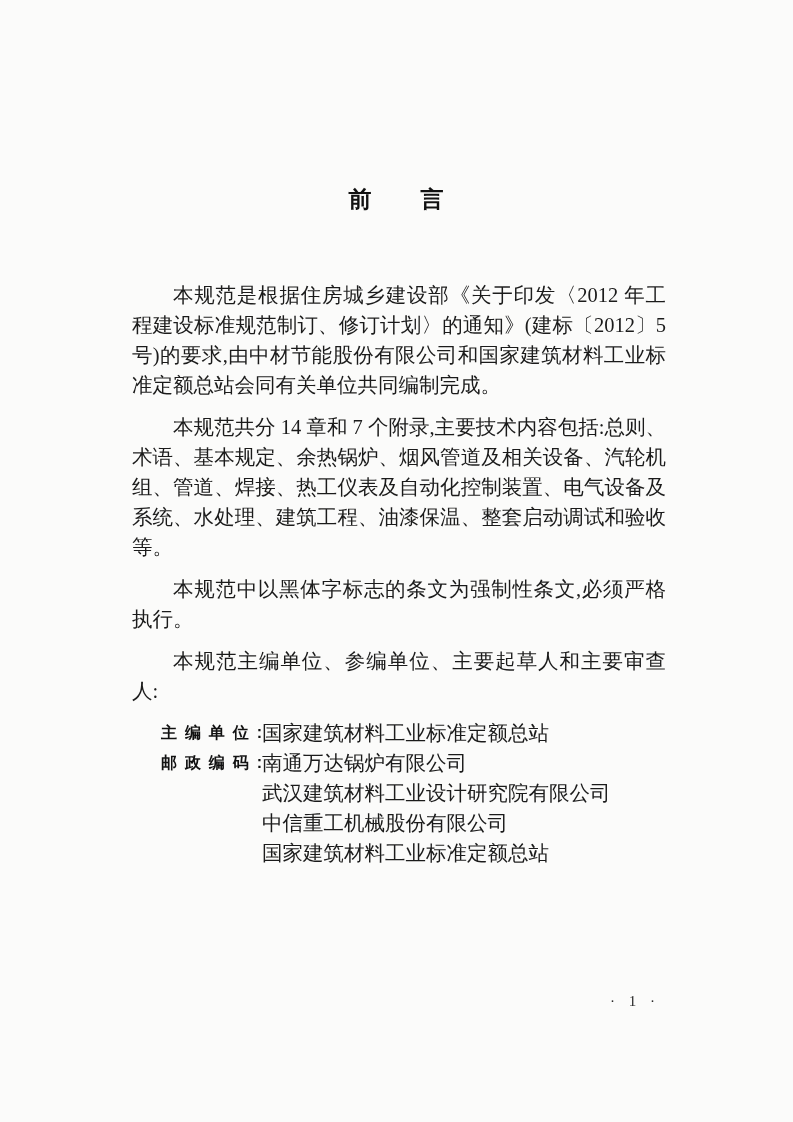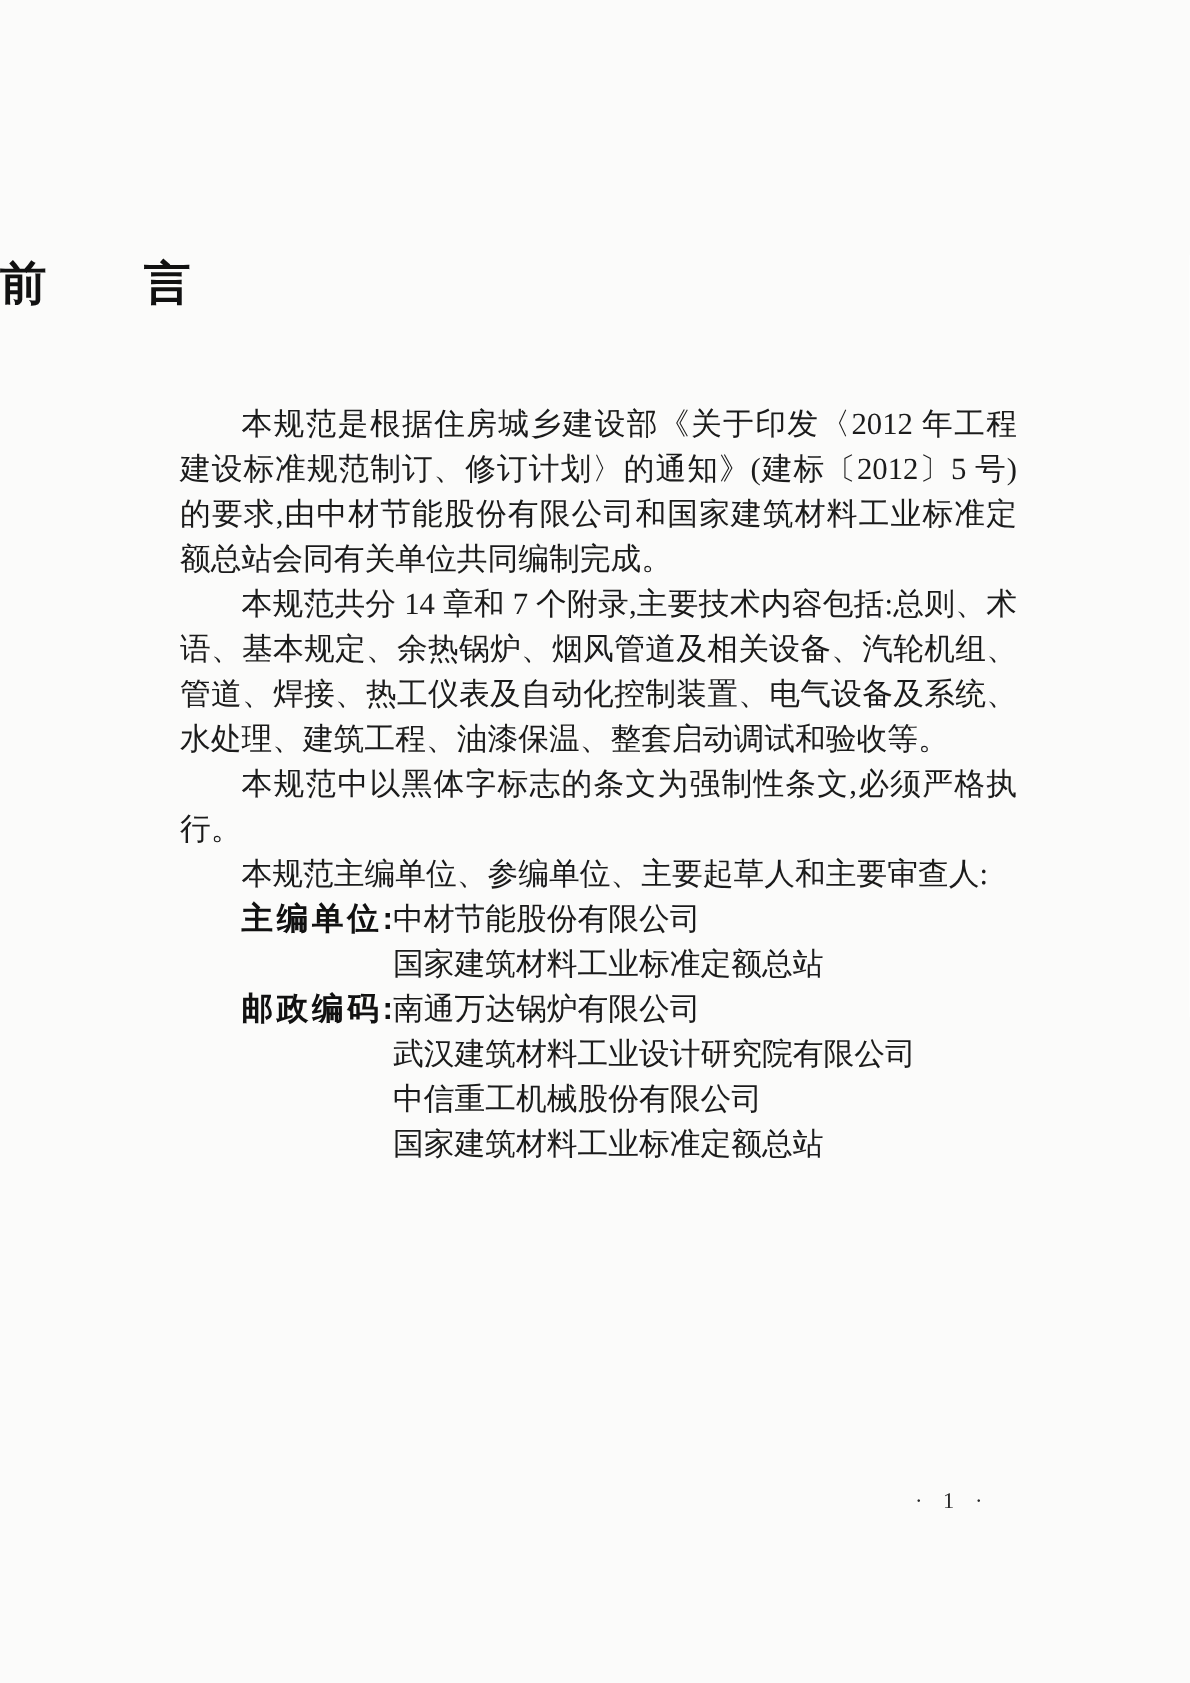--- a/index.html
+++ b/index.html
@@ -11,55 +11,55 @@
     position: relative;
     width: 793px;
     height: 1122px;
     background: #fbfbfa;
     overflow: hidden;
     font-family: "Liberation Serif", "DejaVu Serif", serif;
     color: #1b1b1b;
   }
   .title {
     position: absolute;
-    top: 168px;
+    top: 184px;
     left: 0;
     width: 100%;
     margin: 0;
-    text-align: left;
+    text-align: center;
     font-family: "Liberation Sans", "DejaVu Sans", sans-serif;
     font-weight: bold;
-    font-size: 31px;
+    font-size: 23px;
     letter-spacing: 1px;
     color: #111;
   }
   .body {
     position: absolute;
     left: 120px;
     top: 268px;
     width: 558px;
     font-size: 20.5px;
     line-height: 30px;
     text-align: justify;
   }
   .body p {
-    margin: 0;
+    margin: 12px;
     text-indent: 2em;
   }
   .credit-row {
     display: flex;
     margin-left: 41px;
     align-items: flex-start;
   }
   .credit-label {
     flex: none;
     width: 101px;
     font-family: "Liberation Sans", "DejaVu Sans", sans-serif;
     font-weight: bold;
-    font-size: 21px;
+    font-size: 16px;
     line-height: 30px;
     text-align: justify;
     text-align-last: justify;
     color: #111;
   }
   .credit-orgs {
     flex: 1 1 auto;
   }
   .org {
     display: block;
@@ -89,21 +89,20 @@
     <p>本规范共分 14 章和 7 个附录,主要技术内容包括:总则、术语、基本规定、余热锅炉、烟风管道及相关设备、汽轮机组、管道、焊接、热工仪表及自动化控制装置、电气设备及系统、水处理、建筑工程、油漆保温、整套启动调试和验收等。</p>
 
     <p>本规范中以黑体字标志的条文为强制性条文,必须严格执行。</p>
 
 
     <p>本规范主编单位、参编单位、主要起草人和主要审查人:</p>
 
     <div class="credit-row">
       <span class="credit-label">主编单位:</span>
       <span class="credit-orgs">
-        <span class="org">中材节能股份有限公司</span>
         <span class="org">国家建筑材料工业标准定额总站</span>
       </span>
     </div>
 
     <div class="credit-row">
       <span class="credit-label">邮政编码:</span>
       <span class="credit-orgs">
         <span class="org">南通万达锅炉有限公司</span>
         <span class="org">武汉建筑材料工业设计研究院有限公司</span>
         <span class="org">中信重工机械股份有限公司</span>

